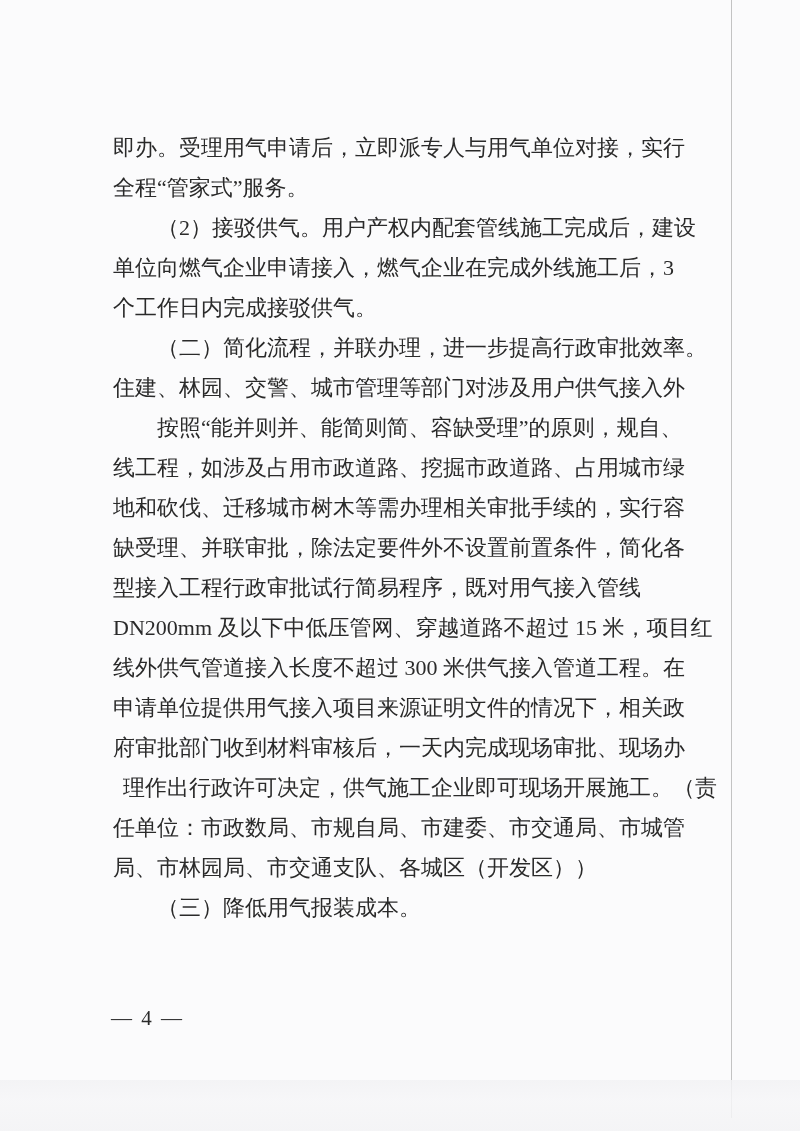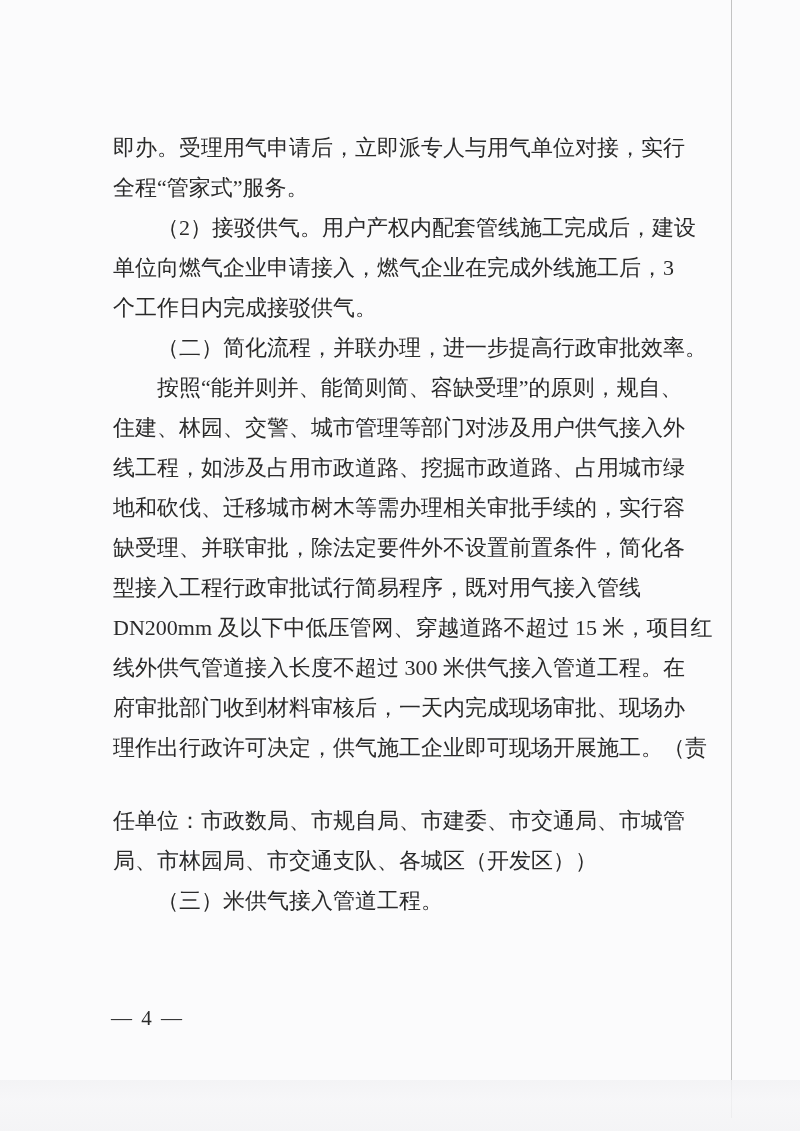--- a/index.html
+++ b/index.html
@@ -70,28 +70,29 @@
 <div class="page">
   <div class="scan-line-vertical"></div>
   <div class="scan-shadow-bottom"></div>
   <div class="content" id="lines-container">
       <div class="line" style="letter-spacing: 0px;">即办。受理用气申请后，立即派专人与用气单位对接，实行</div>
       <div class="line">全程“管家式”服务。</div>
       <div class="line indent" style="letter-spacing: 0px;">（2）接驳供气。用户产权内配套管线施工完成后，建设</div>
       <div class="line" style="letter-spacing: 0px;">单位向燃气企业申请接入，燃气企业在完成外线施工后，3</div>
       <div class="line">个工作日内完成接驳供气。</div>
       <div class="line indent" style="letter-spacing: 0px;">（二）简化流程，并联办理，进一步提高行政审批效率。</div>
+      <div class="line" style="letter-spacing: 0px;">住建、林园、交警、城市管理等部门对涉及用户供气接入外</div>
       <div class="line indent" style="letter-spacing: 0px;">按照“能并则并、能简则简、容缺受理”的原则，规自、</div>
-      <div class="line" style="letter-spacing: 0px;">住建、林园、交警、城市管理等部门对涉及用户供气接入外</div>
       <div class="line" style="letter-spacing: 0px;">线工程，如涉及占用市政道路、挖掘市政道路、占用城市绿</div>
       <div class="line" style="letter-spacing: 0px;">地和砍伐、迁移城市树木等需办理相关审批手续的，实行容</div>
       <div class="line" style="letter-spacing: 0px;">缺受理、并联审批，除法定要件外不设置前置条件，简化各</div>
       <div class="line" style="letter-spacing: 0px;">型接入工程行政审批试行简易程序，既对用气接入管线</div>
       <div class="line" style="letter-spacing: 0px;">DN200mm 及以下中低压管网、穿越道路不超过 15 米，项目红</div>
       <div class="line" style="letter-spacing: 0px;">线外供气管道接入长度不超过 300 米供气接入管道工程。在</div>
+      <div class="line" style="letter-spacing: 0px;">申请单位提供用气接入项目来源证明文件的情况下，相关政</div>
       <div class="line" style="letter-spacing: 0px;">府审批部门收到材料审核后，一天内完成现场审批、现场办</div>
-      <div class="line" style="letter-spacing: 0px;">理作出行政许可决定，供气施工企业即可现场开展施工。（责</div>
-      <div class="line" style="letter-spacing: 0px; margin-top: 33px;">任单位：市政数局、市规自局、市建委、市交通局、市城管</div>
+      <div class="line" style="letter-spacing: 0px; text-align: right;">理作出行政许可决定，供气施工企业即可现场开展施工。（责</div>
+      <div class="line" style="letter-spacing: 0px;">任单位：市政数局、市规自局、市建委、市交通局、市城管</div>
       <div class="line">局、市林园局、市交通支队、各城区（开发区））</div>
-      <div class="line indent">（三）米供气接入管道工程。</div>
+      <div class="line indent">（三）降低用气报装成本。</div>
     </div>
   <div class="footer">— 4 —</div>
 </div>
 
 </body></html>

